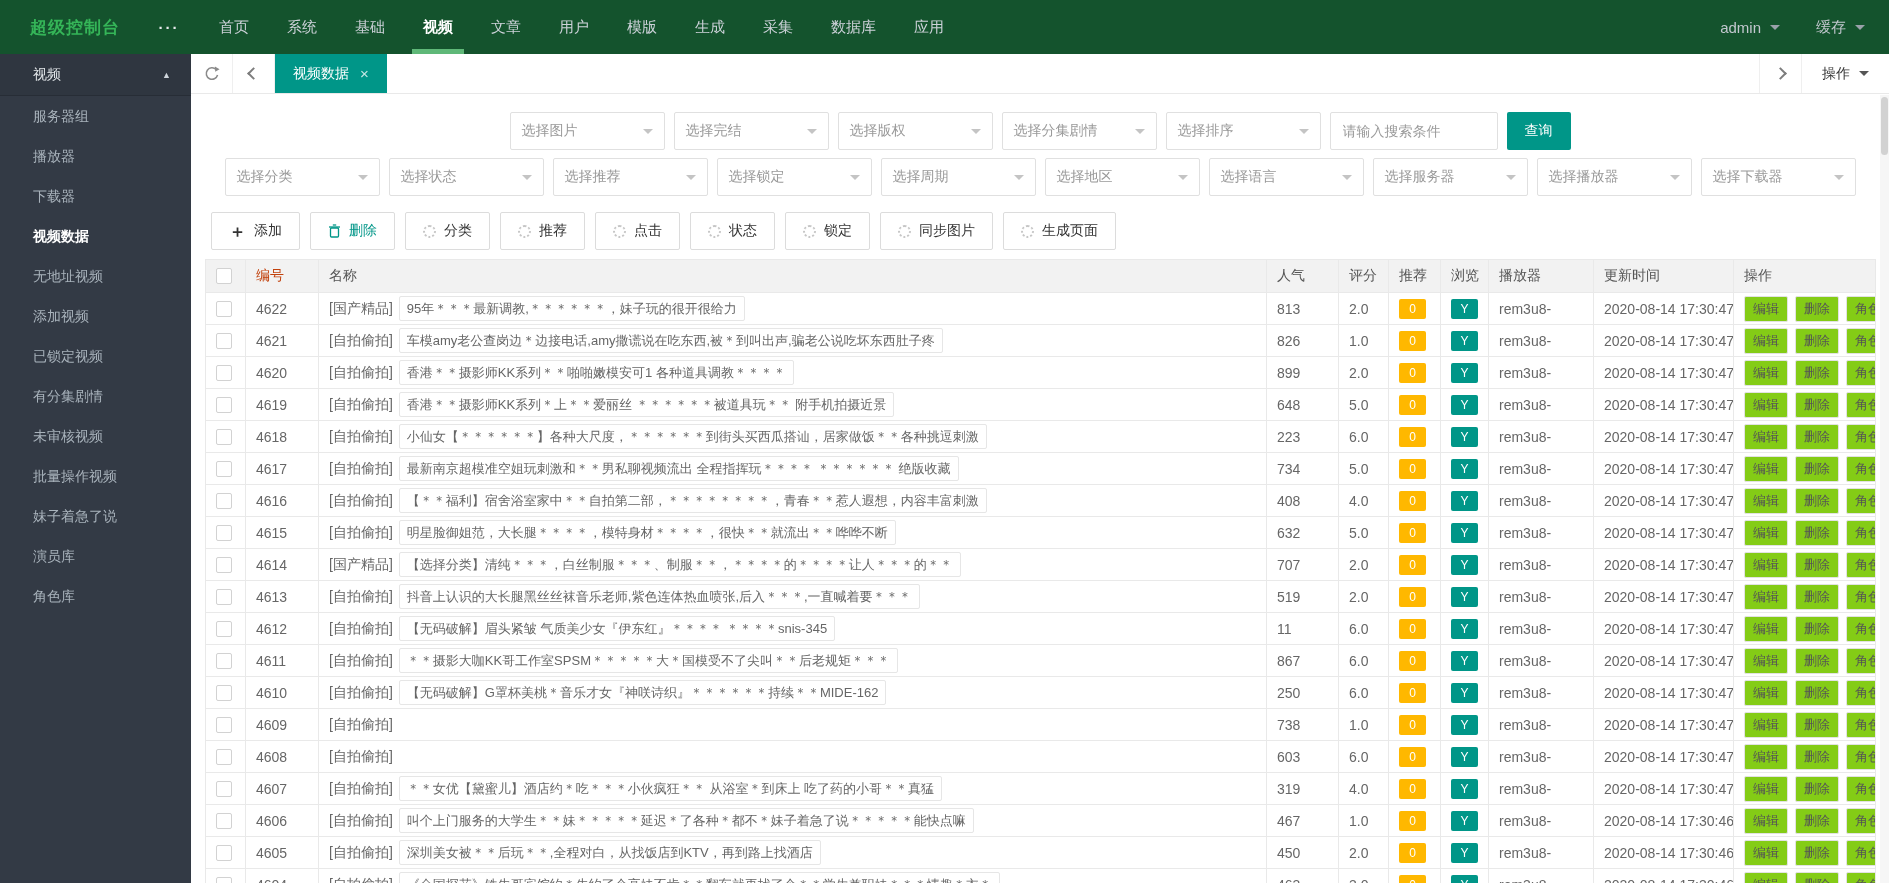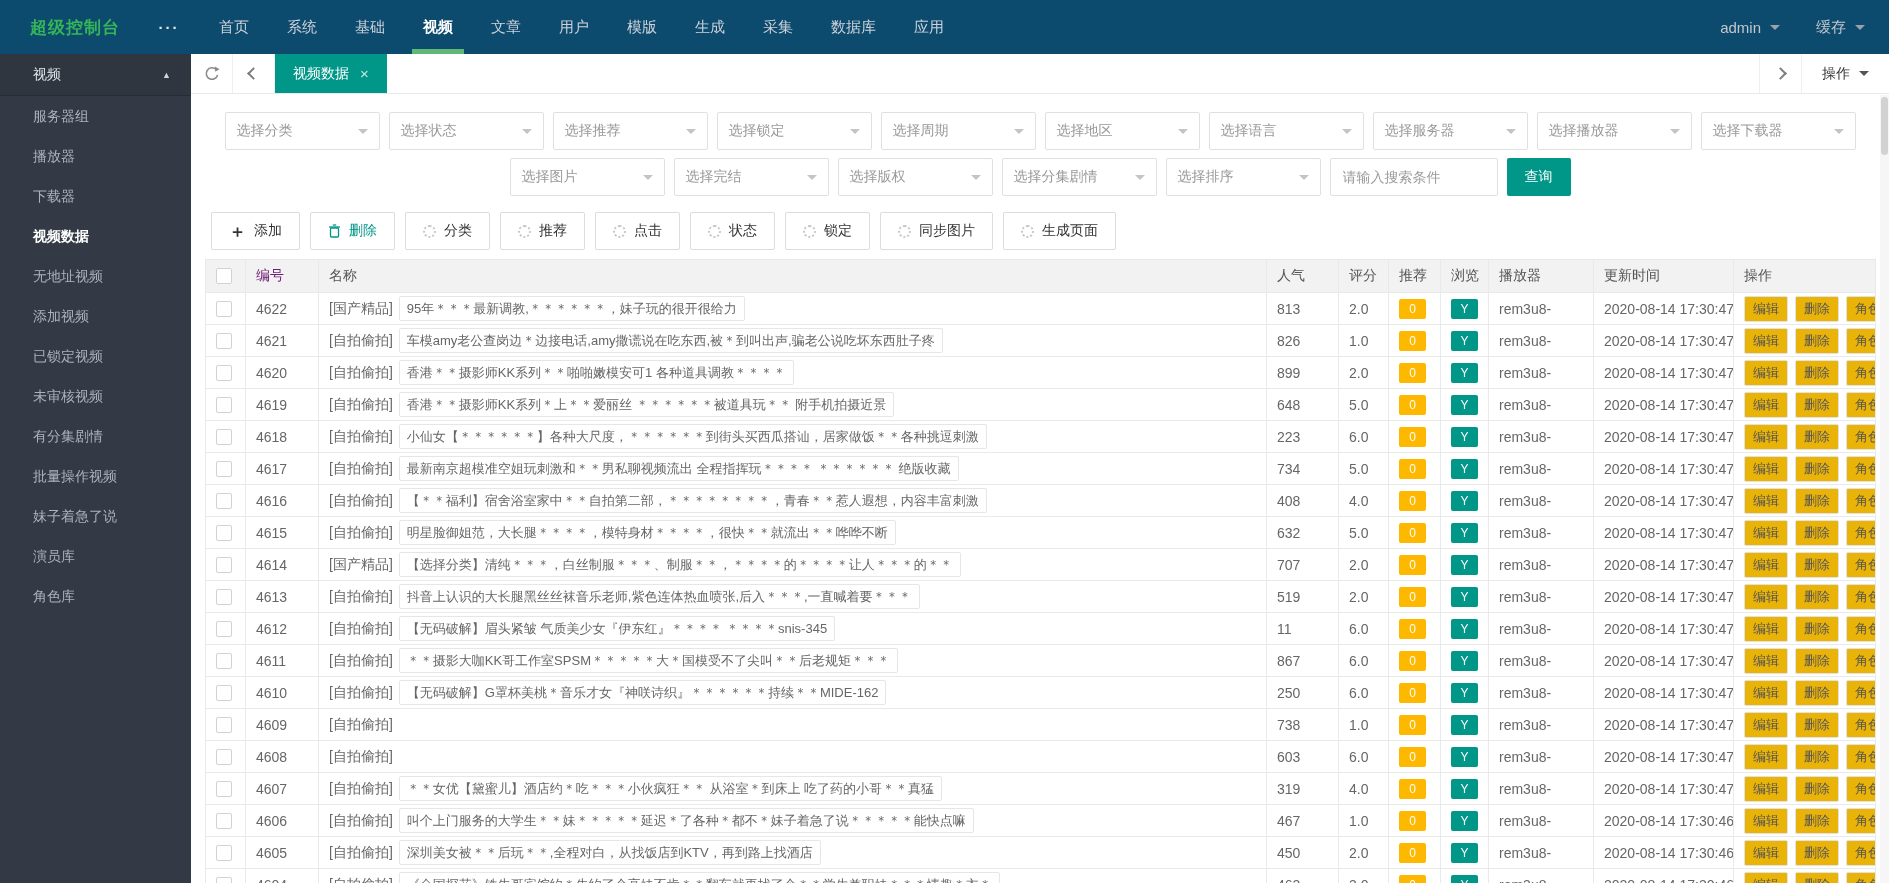--- a/index.html
+++ b/index.html
@@ -1,20 +1,20 @@
 <!DOCTYPE html>
 <html><head>
 <meta charset="utf-8">
 <style>
   * { margin:0; padding:0; box-sizing:border-box; }
   html,body { width:1889px; height:883px; overflow:hidden; background:#fff;
     font-family:"Liberation Sans","DejaVu Sans",sans-serif; }
 
   
-  .topbar { position:absolute; top:0; left:0; right:0; height:54px; background:#0c4a6e;
+  .topbar { position:absolute; top:0; left:0; right:0; height:54px; background:#14532d;
     display:flex; align-items:center; z-index:30; }
   .logo { width:148px; padding-left:30px; color:#35b558; font-size:17px; font-weight:bold; letter-spacing:1px; white-space:nowrap; }
   .more-ic { width:42px; text-align:center; color:#e8eaec; font-weight:bold; font-size:15px; letter-spacing:2px; cursor:pointer; }
   .topnav { display:flex; height:100%; margin-left:10px; }
   .nav-item { padding:0 19px; line-height:54px; font-size:15px; color:#cdd2d9; position:relative; cursor:pointer; white-space:nowrap; }
   .nav-item.active { color:#fff; font-weight:bold; }
   .nav-item.active::after { content:""; position:absolute; left:50%; transform:translateX(-50%);
     bottom:0; width:52px; height:5px; background:#5FB878; }
   .top-right { margin-left:auto; display:flex; align-items:center; gap:36px; padding-right:24px;
     font-size:15px; color:#c2c7ce; }
@@ -79,21 +79,21 @@
   .tcell.grow { flex:1 1 auto; }
   .cbx { width:16px; height:16px; border:1px solid #d2d2d2; border-radius:2px; background:#fff; cursor:pointer; }
   .prefix { color:#666; }
   .titlebox { display:inline-block; border:1px solid #e6e6e6; border-radius:2px;
     margin-left:6px; padding:1px 7px; font-size:13px; line-height:21px; color:#666;
     max-width:860px; overflow:hidden; white-space:nowrap; cursor:text; }
   .badge { min-width:27px; height:20px; padding:0 6px; border-radius:2px; color:#fff;
     font-size:12px; display:inline-flex; align-items:center; justify-content:center; cursor:pointer; }
   .badge.orange { background:#FFB800; }
   .badge.teal   { background:#009688; }
-  .opbtn { border:1px solid #e2e2e2; background:#eab308; border-radius:2px; padding:3px 8px;
+  .opbtn { border:1px solid #e2e2e2; background:#84cc16; border-radius:2px; padding:3px 8px;
     font-size:13px; color:#555; margin-right:7px; cursor:pointer; white-space:nowrap; }
 
   
   .vscroll { position:absolute; top:41px; right:0; bottom:0; width:9px; background:#f6f6f6; }
   .vthumb  { position:absolute; top:2px; left:1px; width:7px; height:58px; background:#d2d2d2; border-radius:4px; }
 
   svg { display:block; }
 </style>
 </head>
 <body>
@@ -132,22 +132,22 @@
     <span class="side-collapse">▲</span>
   </div>
   <div id="side-menu">
       <div class="side-item">服务器组</div>
       <div class="side-item">播放器</div>
       <div class="side-item">下载器</div>
       <div class="side-item active">视频数据</div>
       <div class="side-item">无地址视频</div>
       <div class="side-item">添加视频</div>
       <div class="side-item">已锁定视频</div>
+      <div class="side-item">有分集剧情</div>
       <div class="side-item">未审核视频</div>
-      <div class="side-item">有分集剧情</div>
       <div class="side-item">批量操作视频</div>
       <div class="side-item">妹子着急了说</div>
       <div class="side-item">演员库</div>
       <div class="side-item">角色库</div>
     </div>
 </aside>
 
 <main class="main">
 
   <div class="tabbar">
@@ -168,62 +168,20 @@
     <div class="tb-btn" style="border-right:none;border-left:1px solid #efefef;">
       <span class="chev right"></span>
     </div>
     <div class="tb-op">
       <span>操作</span>
       <i class="caret"></i>
     </div>
   </div>
 
   <div class="filters">
-    <div class="frow" id="frow1">
-        <div class="sel">
-          <span>选择分类</span>
-          <i class="arr"></i>
-        </div>
-        <div class="sel">
-          <span>选择状态</span>
-          <i class="arr"></i>
-        </div>
-        <div class="sel">
-          <span>选择推荐</span>
-          <i class="arr"></i>
-        </div>
-        <div class="sel">
-          <span>选择锁定</span>
-          <i class="arr"></i>
-        </div>
-        <div class="sel">
-          <span>选择周期</span>
-          <i class="arr"></i>
-        </div>
-        <div class="sel">
-          <span>选择地区</span>
-          <i class="arr"></i>
-        </div>
-        <div class="sel">
-          <span>选择语言</span>
-          <i class="arr"></i>
-        </div>
-        <div class="sel">
-          <span>选择服务器</span>
-          <i class="arr"></i>
-        </div>
-        <div class="sel">
-          <span>选择播放器</span>
-          <i class="arr"></i>
-        </div>
-        <div class="sel">
-          <span>选择下载器</span>
-          <i class="arr"></i>
-        </div>
-      </div>
     <div class="frow" id="frow2">
 
       <div class="sel">
           <span>选择图片</span>
           <i class="arr"></i>
         </div>
         <div class="sel">
           <span>选择完结</span>
           <i class="arr"></i>
         </div>
@@ -235,20 +193,62 @@
           <span>选择分集剧情</span>
           <i class="arr"></i>
         </div>
         <div class="sel">
           <span>选择排序</span>
           <i class="arr"></i>
         </div>
         <input class="search-input" type="text" placeholder="请输入搜索条件" style="">
       <button class="btn-query">查询</button>
     </div>
+    <div class="frow" id="frow1">
+        <div class="sel">
+          <span>选择分类</span>
+          <i class="arr"></i>
+        </div>
+        <div class="sel">
+          <span>选择状态</span>
+          <i class="arr"></i>
+        </div>
+        <div class="sel">
+          <span>选择推荐</span>
+          <i class="arr"></i>
+        </div>
+        <div class="sel">
+          <span>选择锁定</span>
+          <i class="arr"></i>
+        </div>
+        <div class="sel">
+          <span>选择周期</span>
+          <i class="arr"></i>
+        </div>
+        <div class="sel">
+          <span>选择地区</span>
+          <i class="arr"></i>
+        </div>
+        <div class="sel">
+          <span>选择语言</span>
+          <i class="arr"></i>
+        </div>
+        <div class="sel">
+          <span>选择服务器</span>
+          <i class="arr"></i>
+        </div>
+        <div class="sel">
+          <span>选择播放器</span>
+          <i class="arr"></i>
+        </div>
+        <div class="sel">
+          <span>选择下载器</span>
+          <i class="arr"></i>
+        </div>
+      </div>
   </div>
 
   <div class="toolbar" id="toolbar">
       <button class="tbtn">
         <span class="ic-plus">＋</span>
         <span>添加</span>
       </button>
       <button class="tbtn accent">
         <span>
           <svg width="13" height="14" viewBox="0 0 13 14">
@@ -287,21 +287,21 @@
         <span class="ic-gear"></span>
         <span>生成页面</span>
       </button>
     </div>
 
   <div class="tablewrap">
     <div class="trow head" id="thead">
         <div class="tcell" style="width: 40px;">
           <span class="cbx"></span>
         </div>
-        <div class="tcell" style="width: 73px; color: #701a75;">编号</div>
+        <div class="tcell" style="width: 73px; color: #c2410c;">编号</div>
         <div class="tcell grow" style="color: rgb(85, 85, 85);">名称</div>
         <div class="tcell" style="width: 72px; color: rgb(85, 85, 85);">人气</div>
         <div class="tcell" style="width: 50px; color: rgb(85, 85, 85);">评分</div>
         <div class="tcell" style="width: 52px; color: rgb(85, 85, 85);">推荐</div>
         <div class="tcell" style="width: 48px; color: rgb(85, 85, 85);">浏览</div>
         <div class="tcell" style="width: 105px; color: rgb(85, 85, 85);">播放器</div>
         <div class="tcell" style="width: 140px; color: rgb(85, 85, 85);">更新时间</div>
         <div class="tcell" style="width: 141px; color: rgb(85, 85, 85);">操作</div>
       </div>
     <div id="tbody">

